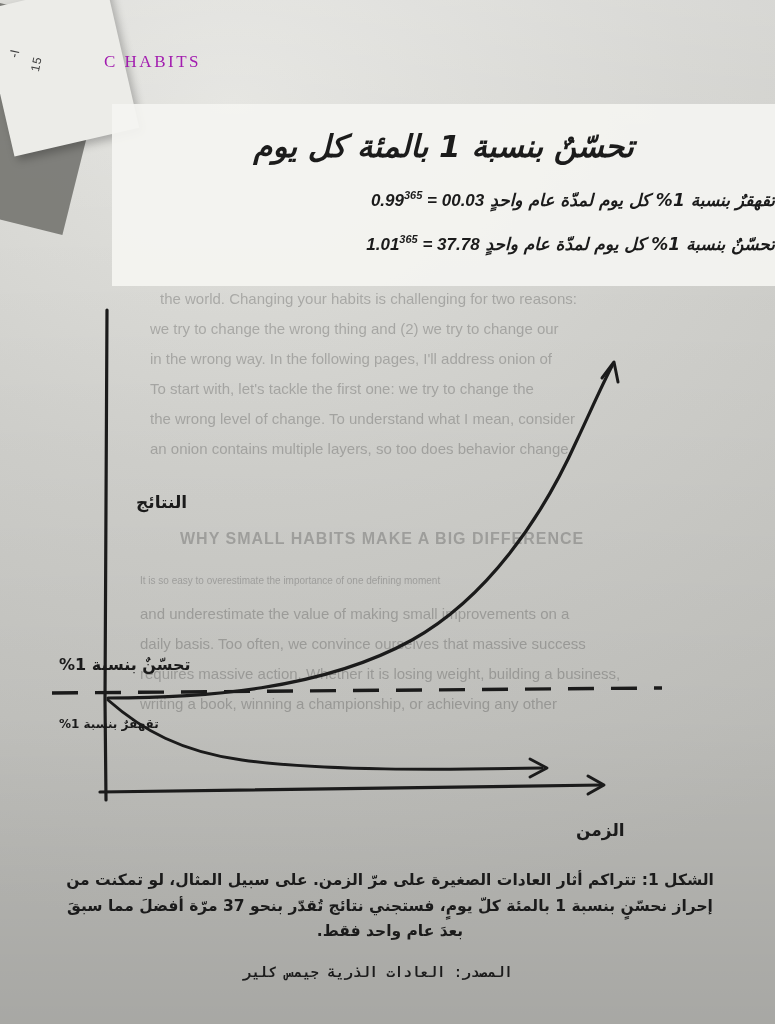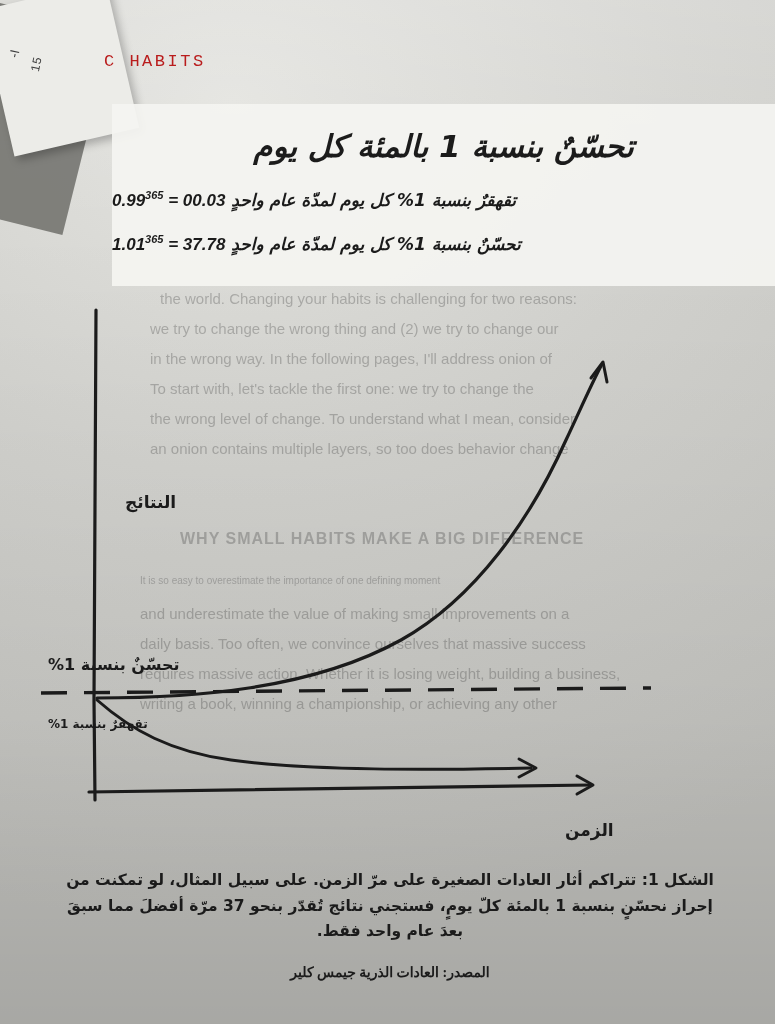--- a/index.html
+++ b/index.html
@@ -50,80 +50,80 @@
     font-family:"Liberation Sans", sans-serif;
   }
   #corner-num{left:28px;top:70px;}
   #corner-dash{
     position:absolute;left:6px;top:56px;font-size:13px;color:#3b3b3b;
     transform:rotate(-78deg);transform-origin:left top;
     font-family:"Liberation Sans", sans-serif;
   }
   #running-head{
     position:absolute;left:104px;top:52px;
-    font-family:Liberation Mono, monospace;
-    font-size:17px;letter-spacing:2.5px;color:#b91c1c;
+    font-family:Liberation Serif, serif;
+    font-size:17px;letter-spacing:2.5px;color:#a21caf;
     direction:ltr;
   }
 
   
   #header-band{
     position:absolute;left:112px;top:104px;width:663px;height:182px;
     background:rgba(244,244,241,0.93);
     font-style:italic;
   }
   #chart-title{
     position:absolute;top:24px;width:100%;text-align:center;
     font-size:31px;font-weight:bold;letter-spacing:0px;
     font-family:"DejaVu Sans", sans-serif;
   }
   .equation{
-    position:absolute;width:100%;text-align:left;
+    position:absolute;width:100%;text-align:right;
     font-size:17px;font-weight:bold;
     font-family:"DejaVu Sans", sans-serif;
     white-space:nowrap;
   }
   #eq-decline{top:85px;}
   #eq-improve{top:129px;}
   .eq-num{direction:ltr;display:inline-block;font-family:"Liberation Sans",sans-serif;}
   .eq-num sup{font-size:11px;}
 
   
   .ghost{
     position:absolute;color:rgba(60,60,60,0.30);
     font-family:Liberation Sans, sans-serif;
     direction:ltr;white-space:nowrap;pointer-events:none;
     filter:blur(0.5px);
   }
 
   
   #chart{
-    position:absolute;left:0;top:280px;width:666px;height:580px;
+    position:absolute;left:11px;top:280px;width:666px;height:580px;
   }
   #chart svg{display:block;}
 
   .axis-label{
     position:absolute;font-size:17px;font-weight:bold;
     font-family:"DejaVu Sans", sans-serif;
   }
   #label-results{left:125px;top:212px;}
   #label-time{left:565px;top:540px;}
   #label-improve{left:48px;top:375px;font-size:16px;}
   #label-decline{left:48px;top:437px;font-size:12px;}
 
   
   #caption{
     position:absolute;left:60px;top:868px;width:660px;
     text-align:center;font-size:15.5px;line-height:1.65;font-weight:bold;
     font-family:"DejaVu Sans", sans-serif;
   }
   #source{
-    position:absolute;left:60px;top:962px;width:660px;
+    position:absolute;left:48px;top:962px;width:660px;
     text-align:center;font-size:14px;line-height:1.6;font-weight:bold;
-    font-family:Liberation Serif, serif;
+    font-family:Liberation Mono, monospace;
   }
   .src-line{display:block;}
 </style>
 </head>
 <body>
 
 <div id="page"></div>
 
 <div>
   <div class="ghost" style="left:160px;top:290px;font-size:15px;">the world. Changing your habits is challenging for two reasons:</div>

